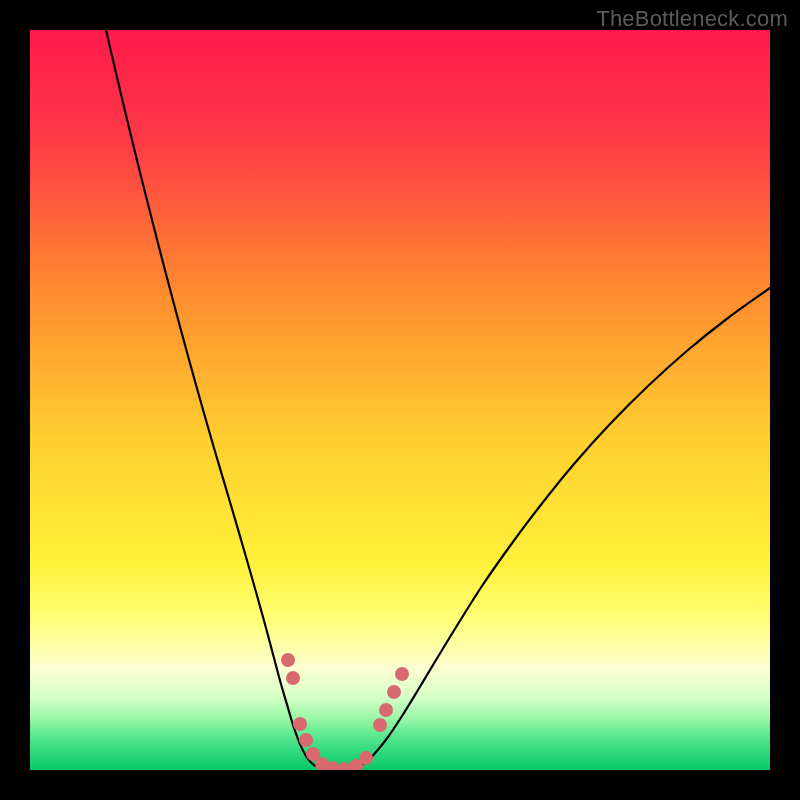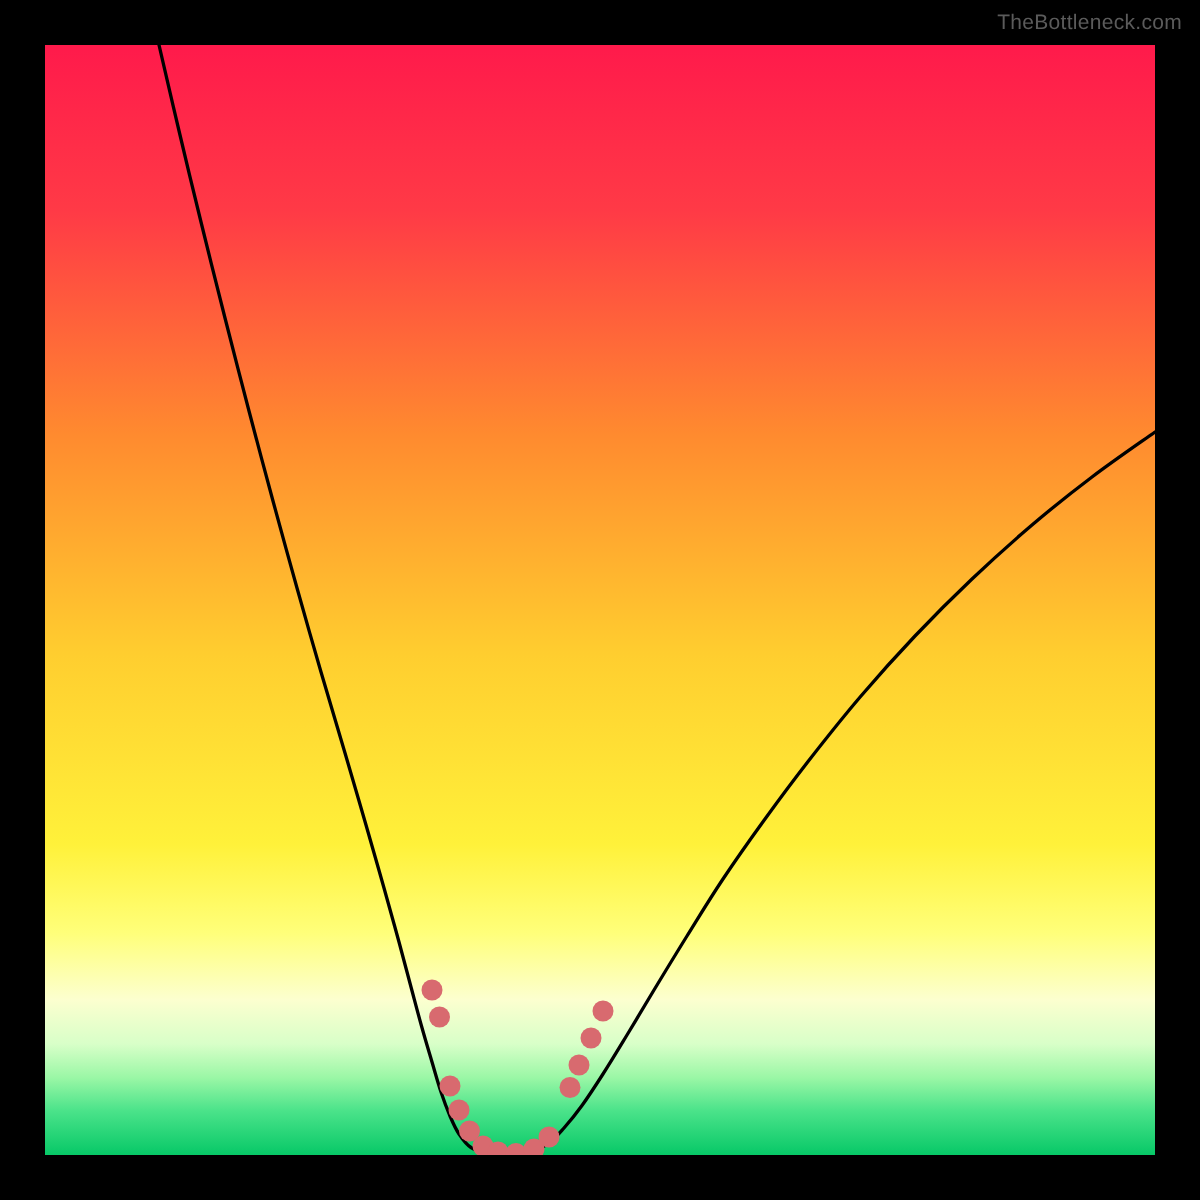--- a/index.html
+++ b/index.html
@@ -25,21 +25,21 @@
     top: 30px;
     width: 740px;
     height: 740px;
     overflow: hidden;
   }
   .watermark {
     position: absolute;
     top: 6px;
     right: 12px;
     color: #5b5b5b;
-    font-size: 14px;
+    font-size: 22px;
     font-weight: 500;
     letter-spacing: 0.2px;
   }
   svg {
     display: block;
   }
 </style>
 </head>
 <body>
 

